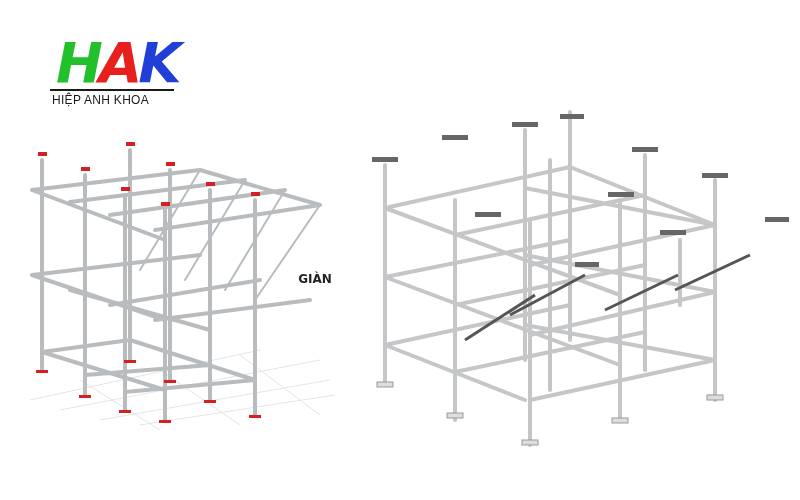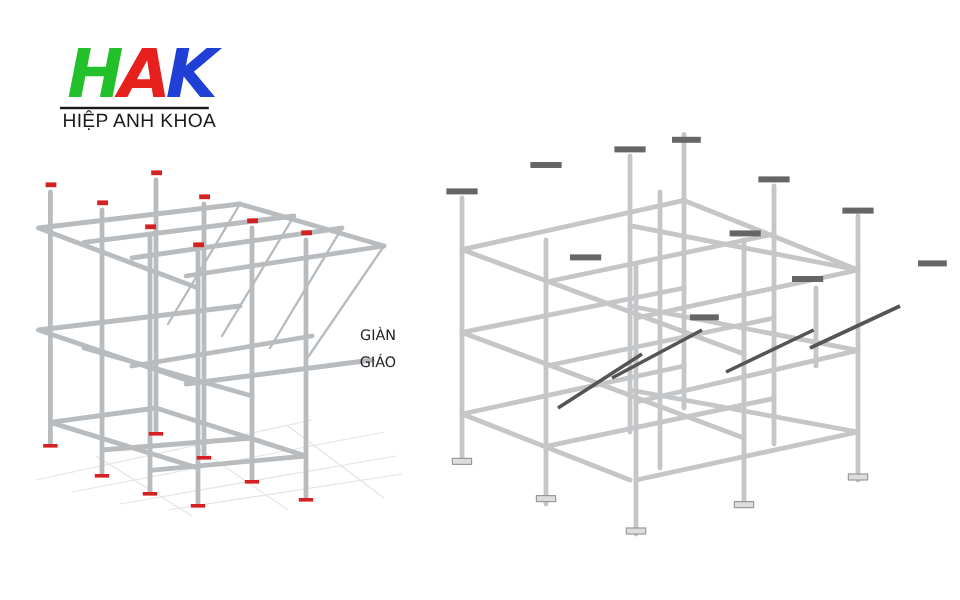--- a/index.html
+++ b/index.html
@@ -1,22 +1,22 @@
 <!DOCTYPE html>
 <html><head>
 <meta charset="utf-8">
 <style>
   html, body { margin:0; padding:0; }
   body { width:800px; height:500px; background:#ffffff; position:relative; overflow:hidden; font-family:"Liberation Sans", sans-serif; }
   .logo { position:absolute; left:48px; top:38px; width:130px; height:70px; }
   .logo-letters { position:absolute; left:8px; top:0; height:50px; display:flex; }
   .logo-letter { font-family:"DejaVu Sans", sans-serif; font-weight:bold; font-style:italic; font-size:56px; line-height:50px; letter-spacing:-4px; }
   .logo-rule { position:absolute; left:2px; top:51px; width:124px; height:2px; background:#1a1a1a; }
-  .logo-sub { position:absolute; left:4px; top:55px; font-size:16px; color:#1a1a1a; letter-spacing:0.3px; white-space:nowrap; }
-  .caption { position:absolute; left:280px; top:268px; width:70px; text-align:center; font-family:"DejaVu Sans", sans-serif; font-weight:normal; font-size:12px; line-height:23px; color:#222; }
+  .logo-sub { position:absolute; left:4px; top:55px; font-size:12px; color:#1a1a1a; letter-spacing:0.3px; white-space:nowrap; }
+  .caption { position:absolute; left:280px; top:268px; width:70px; text-align:center; font-family:"DejaVu Sans", sans-serif; font-weight:bold; font-size:12px; line-height:23px; color:#222; }
   .art { position:absolute; }
 </style>
 </head>
 <body>
 
 <div class="logo">
   <div class="logo-letters">
     <span class="logo-letter" style="color:#22c02a">H</span>
     <span class="logo-letter" style="color:#e8201d">A</span>
     <span class="logo-letter" style="color:#1f3fd6">K</span>
@@ -57,21 +57,20 @@
     <rect x="144" y="250" width="12" height="3"></rect>
       <rect x="99" y="280" width="12" height="3"></rect>
       <rect x="184" y="270" width="12" height="3"></rect>
     <rect x="229" y="285" width="12" height="3"></rect>
       <rect x="139" y="290" width="12" height="3"></rect>
   </g>
 </svg>
 
 <div class="caption">
   <div>GIÀN</div>
-  <div>GIÁO</div>
 </div>
 
 <svg class="art" style="left:360px;top:100px" width="430" height="360" viewBox="0 0 430 360">
   <g stroke="#c4c6c8" stroke-width="4" fill="none" stroke-linecap="round">
 
     <path d="M25 65 V285 M95 100 V320 M165 30 V260 M210 12 V240 M190 60 V290 M170 120 V345 M285 55 V270 M260 100 V320 M355 80 V300 M320 140 V205"></path>
 
     <path d="M25 108 L210 67 M25 108 L260 195 M95 135 L285 95 M165 88 L355 125 M210 67 L355 125 M170 165 L355 125"></path>
 
     <path d="M25 177 L260 265 M25 177 L210 140 M95 205 L285 165 M170 235 L355 192 M165 155 L355 192"></path>

